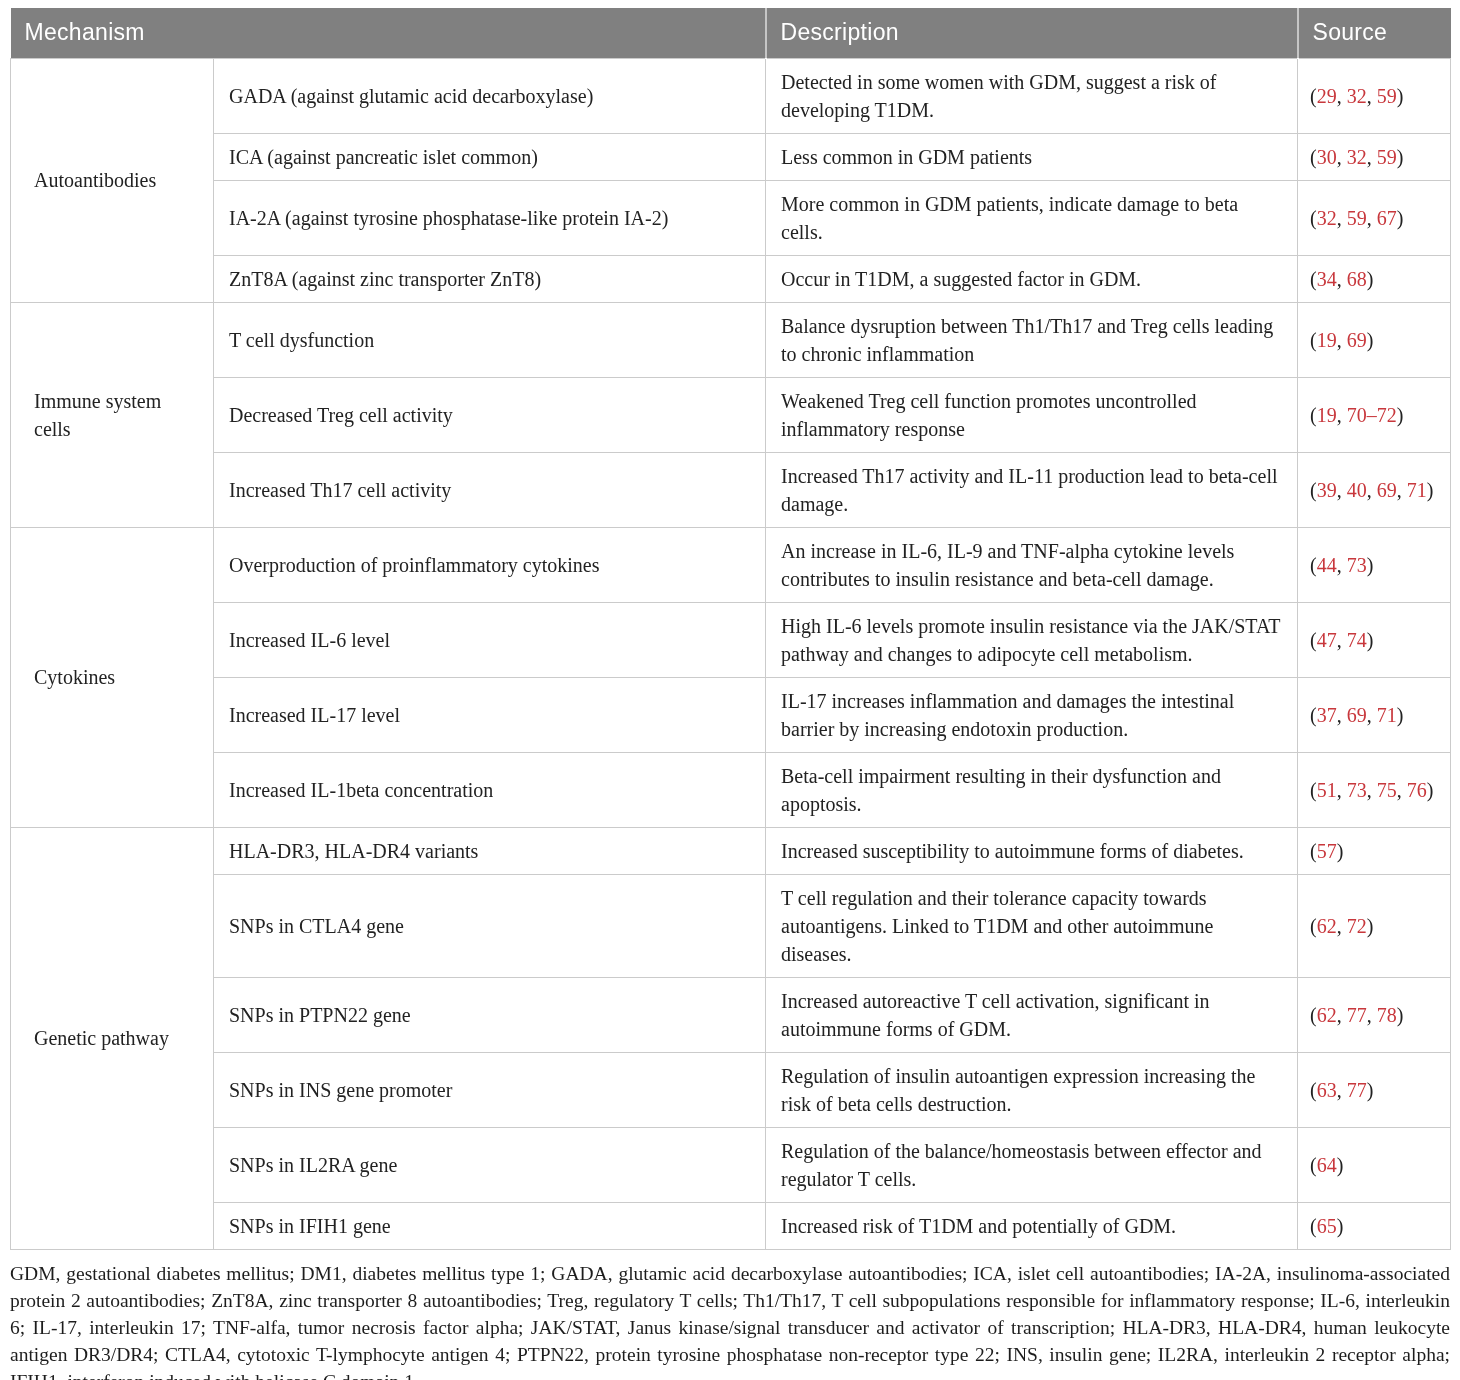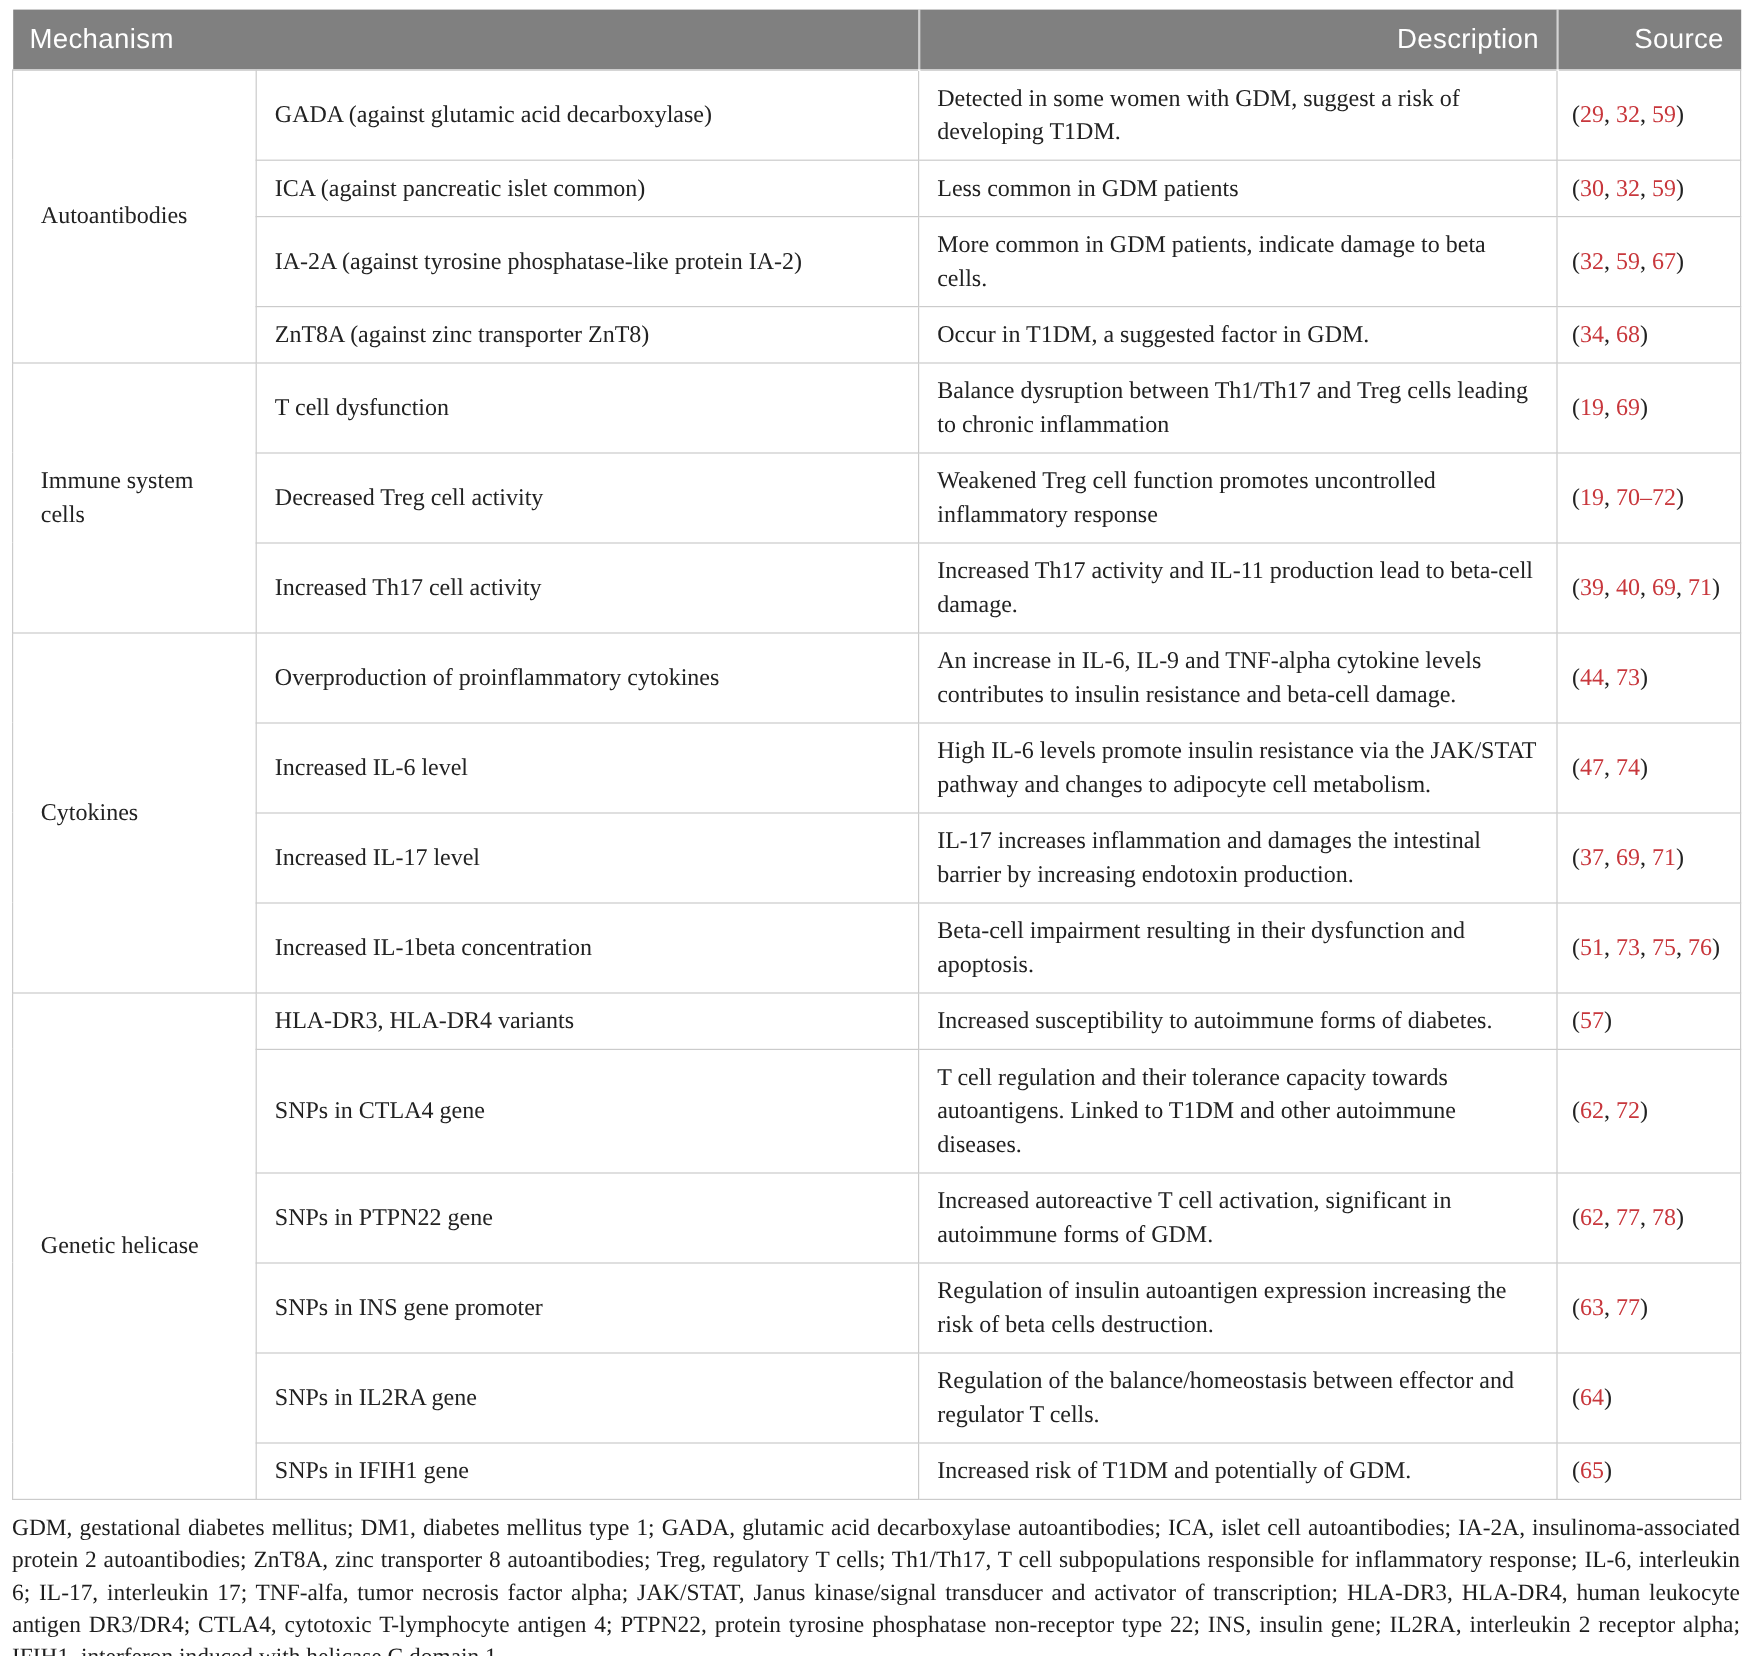--- a/index.html
+++ b/index.html
@@ -31,21 +31,21 @@
     font-family: "Liberation Sans", "DejaVu Sans", sans-serif;
     font-weight: normal;
     font-size: 23px;
     letter-spacing: 0.3px;
     text-align: left;
     height: 50px;
     padding: 0 14px;
     vertical-align: middle;
     border: none;
   }
-  thead th.sep { border-left: 2px solid rgba(255,255,255,0.55); text-align: right; }
+  thead th.sep { border-left: 2px solid rgba(255,255,255,0.55); }
 
   tbody td {
     border: 1px solid var(--border, #cbcbcb);
     font-size: 20px;
     line-height: 28px;
     padding: 9px 15px;
     vertical-align: middle;
     background: #ffffff;
   }
   td.group-cell { padding-left: 23px; }
@@ -132,21 +132,21 @@
           <td class="mech-cell">Increased IL-17 level</td>
           <td class="desc-cell">IL-17 increases inflammation and damages the intestinal barrier by increasing endotoxin production.</td>
           <td class="src-cell">(<span class="cite-num">37</span>, <span class="cite-num">69</span>, <span class="cite-num">71</span>)</td>
         </tr>
         <tr>
           <td class="mech-cell">Increased IL-1beta concentration</td>
           <td class="desc-cell">Beta-cell impairment resulting in their dysfunction and apoptosis.</td>
           <td class="src-cell">(<span class="cite-num">51</span>, <span class="cite-num">73</span>, <span class="cite-num">75</span>, <span class="cite-num">76</span>)</td>
         </tr>
         <tr>
-          <td rowspan="6" class="group-cell">Genetic helicase</td>
+          <td rowspan="6" class="group-cell">Genetic pathway</td>
           <td class="mech-cell">HLA-DR3, HLA-DR4 variants</td>
           <td class="desc-cell">Increased susceptibility to autoimmune forms of diabetes.</td>
           <td class="src-cell">(<span class="cite-num">57</span>)</td>
         </tr>
         <tr>
           <td class="mech-cell">SNPs in CTLA4 gene</td>
           <td class="desc-cell">T cell regulation and their tolerance capacity towards autoantigens. Linked to T1DM and other autoimmune diseases.</td>
           <td class="src-cell">(<span class="cite-num">62</span>, <span class="cite-num">72</span>)</td>
         </tr>
         <tr>

